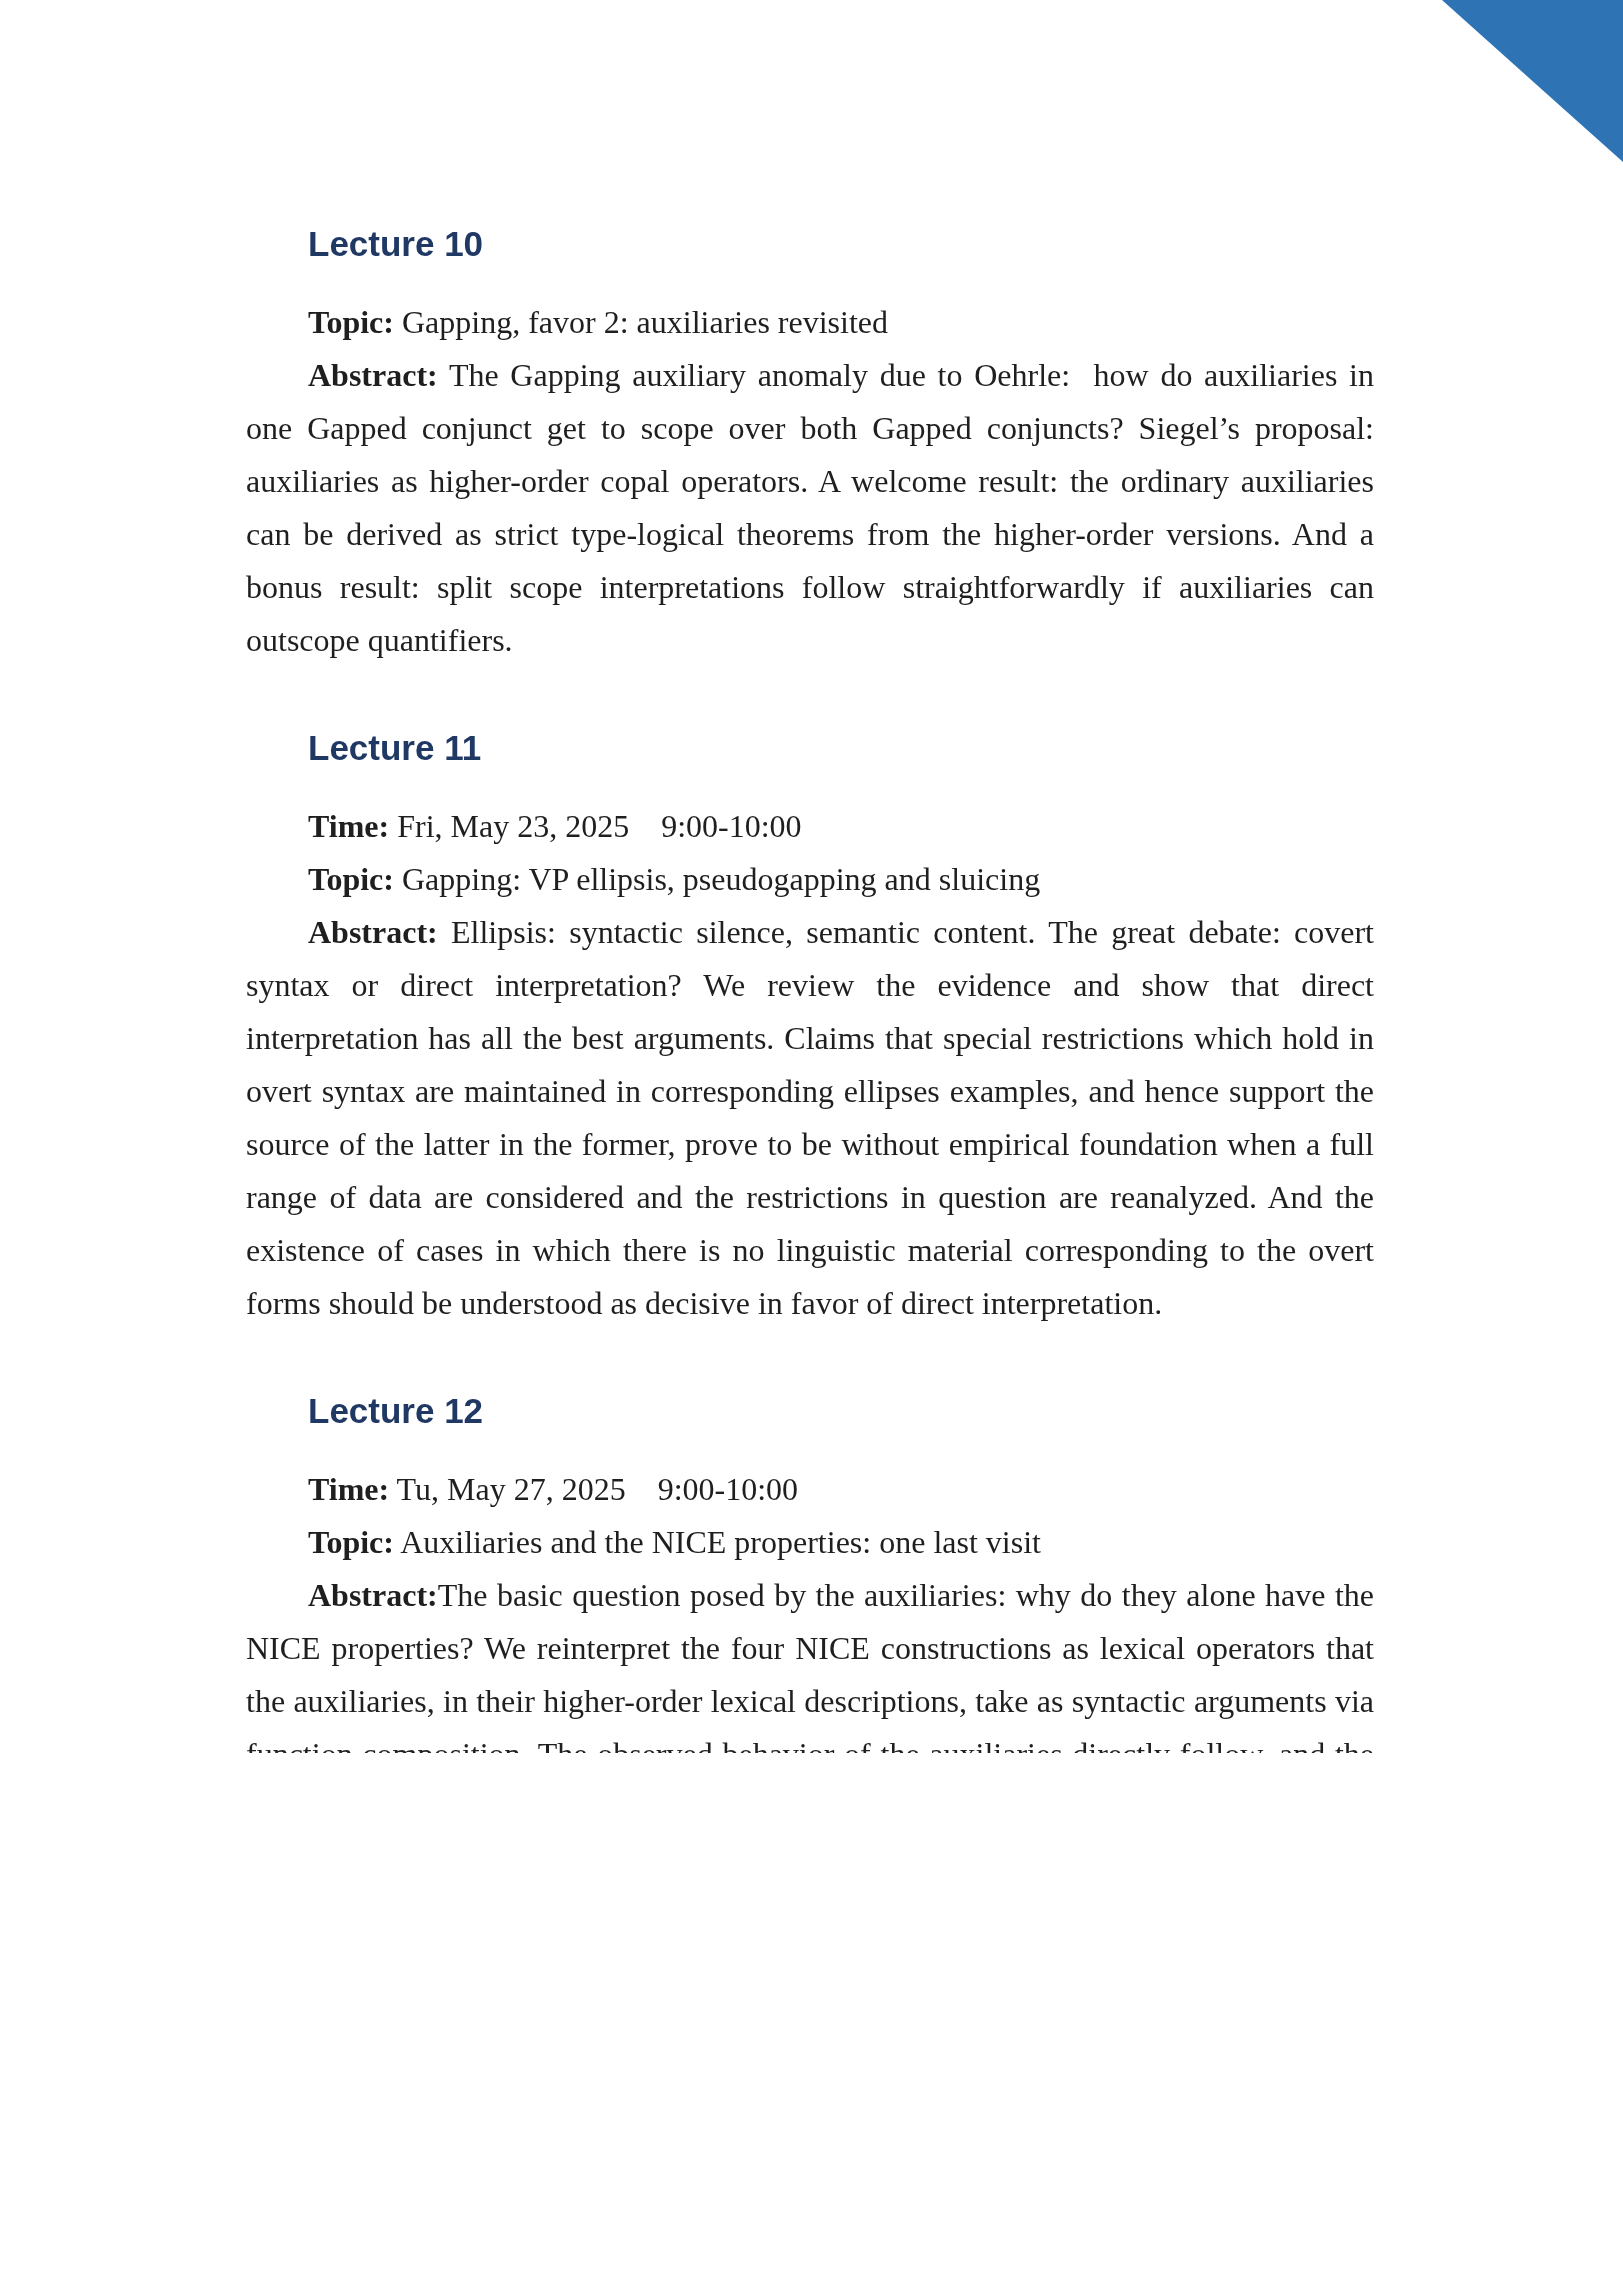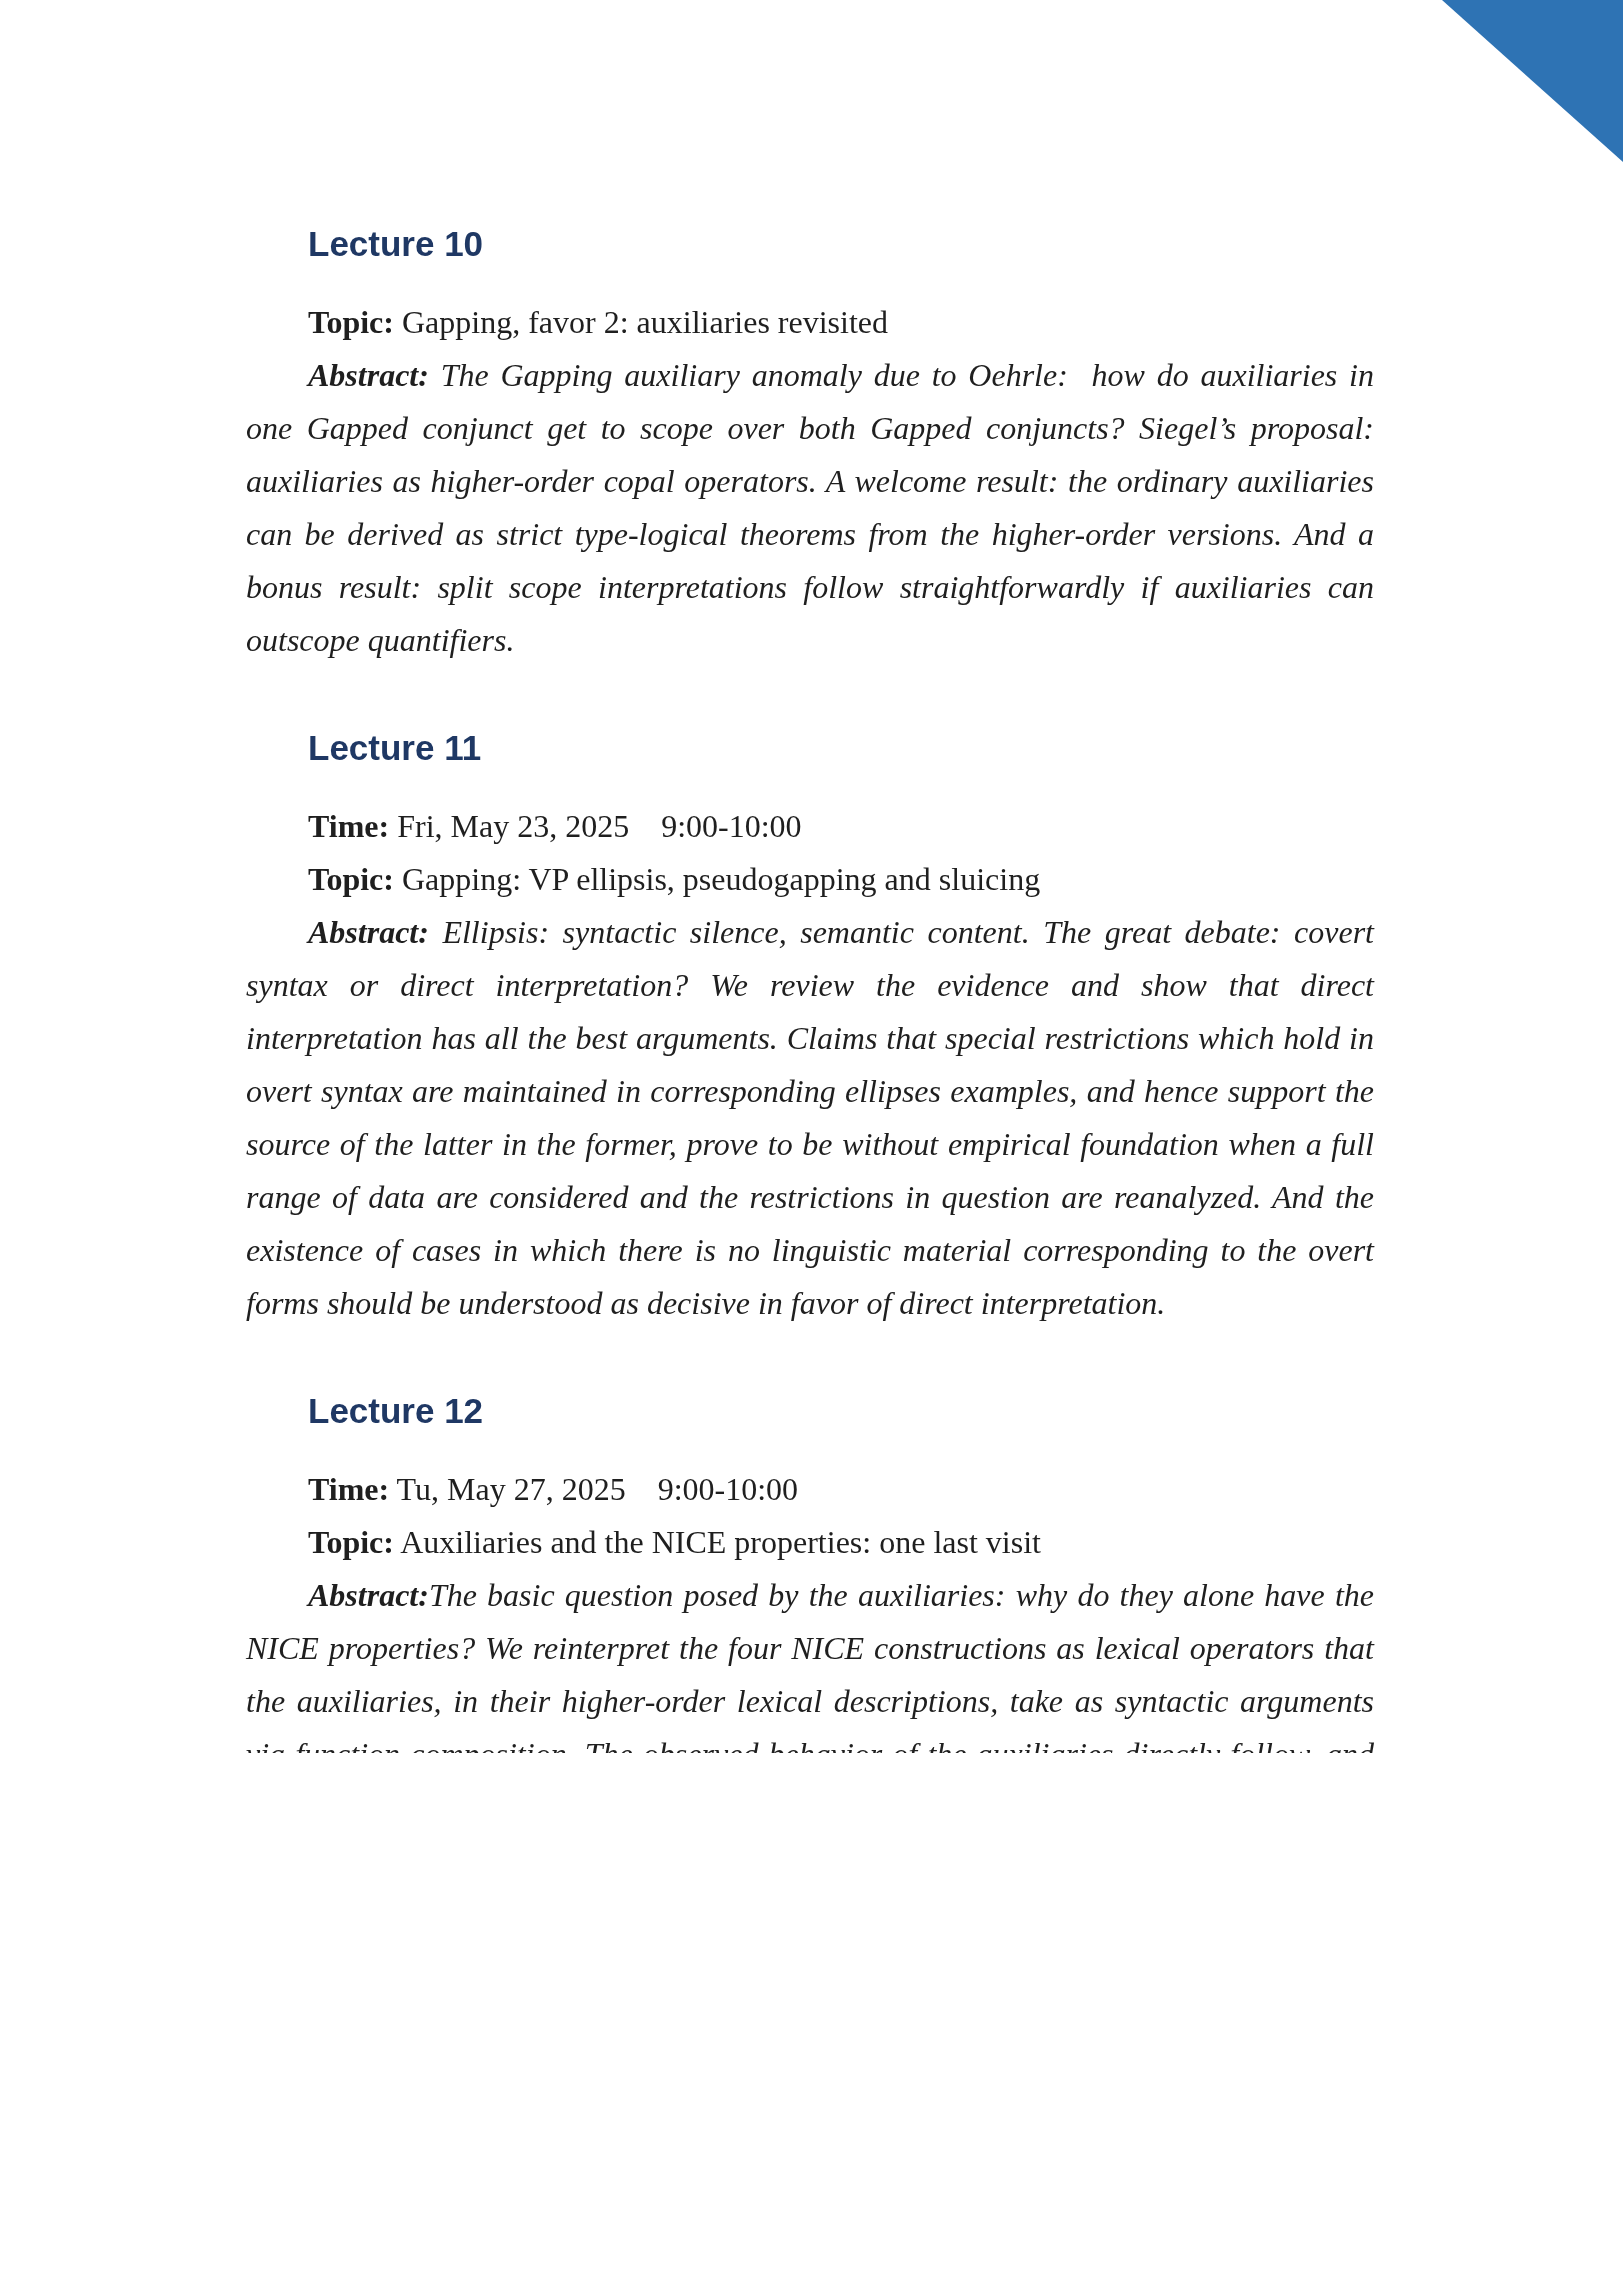--- a/index.html
+++ b/index.html
@@ -50,21 +50,20 @@
   }
   .meta-line,
   .abstract-para {
     margin: 0;
     font-size: 32px;
     line-height: 53px;
     text-indent: 62px;
   }
   .abstract-para {
     text-align: justify;
-    font-style: italic;
   }
   .meta-line b,
   .abstract-para b {
     font-weight: 700;
   }
   .hours-gap {
     display: inline-block;
     width: 1em;
   }
   .page-footer {

